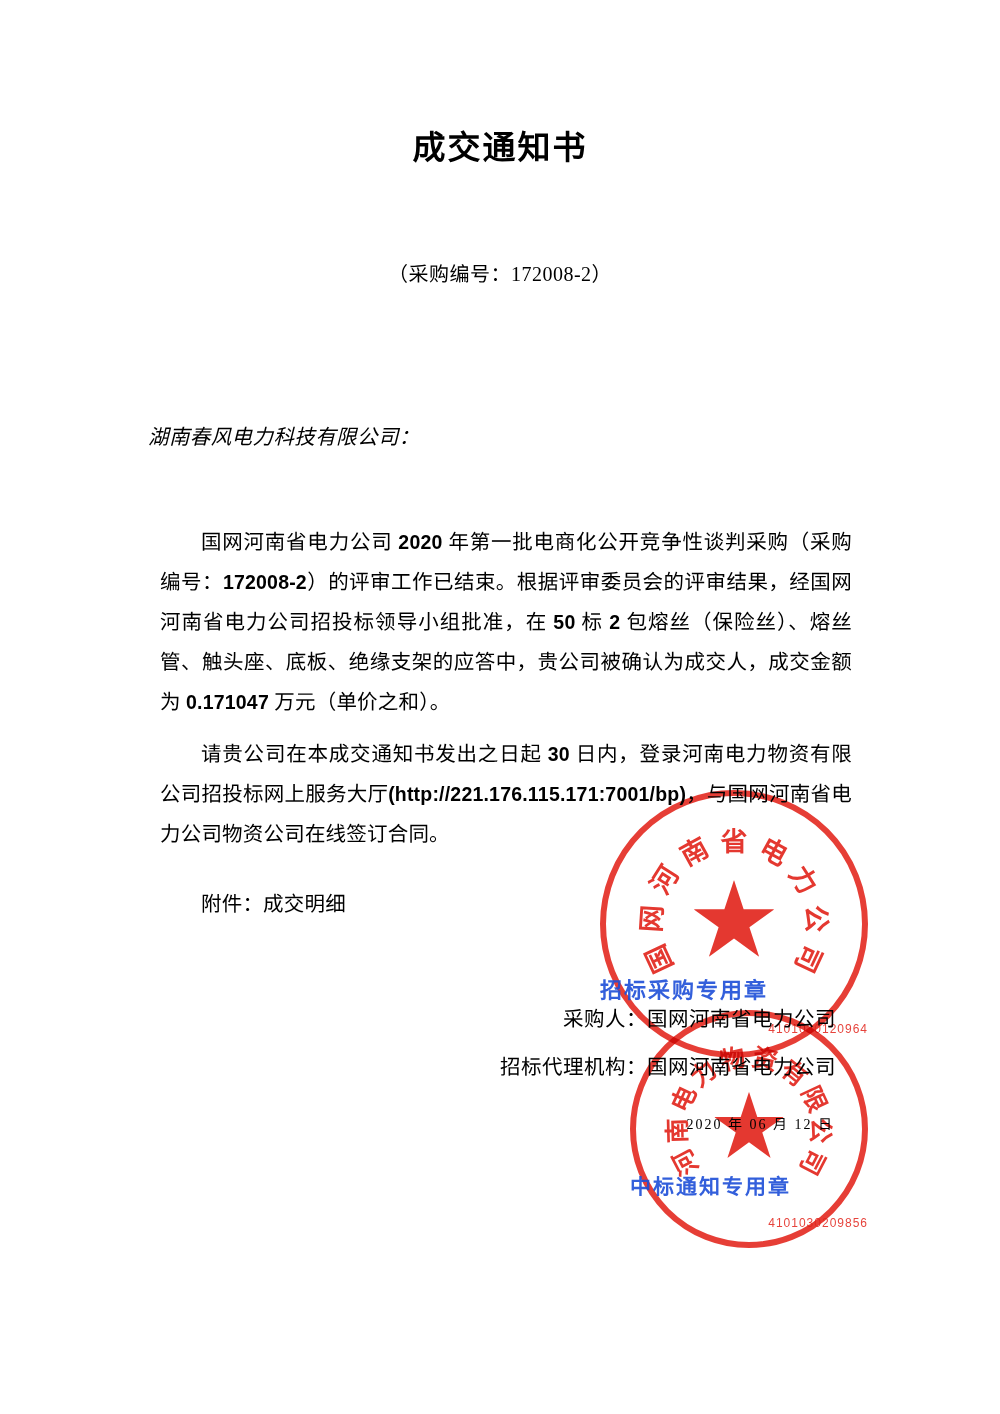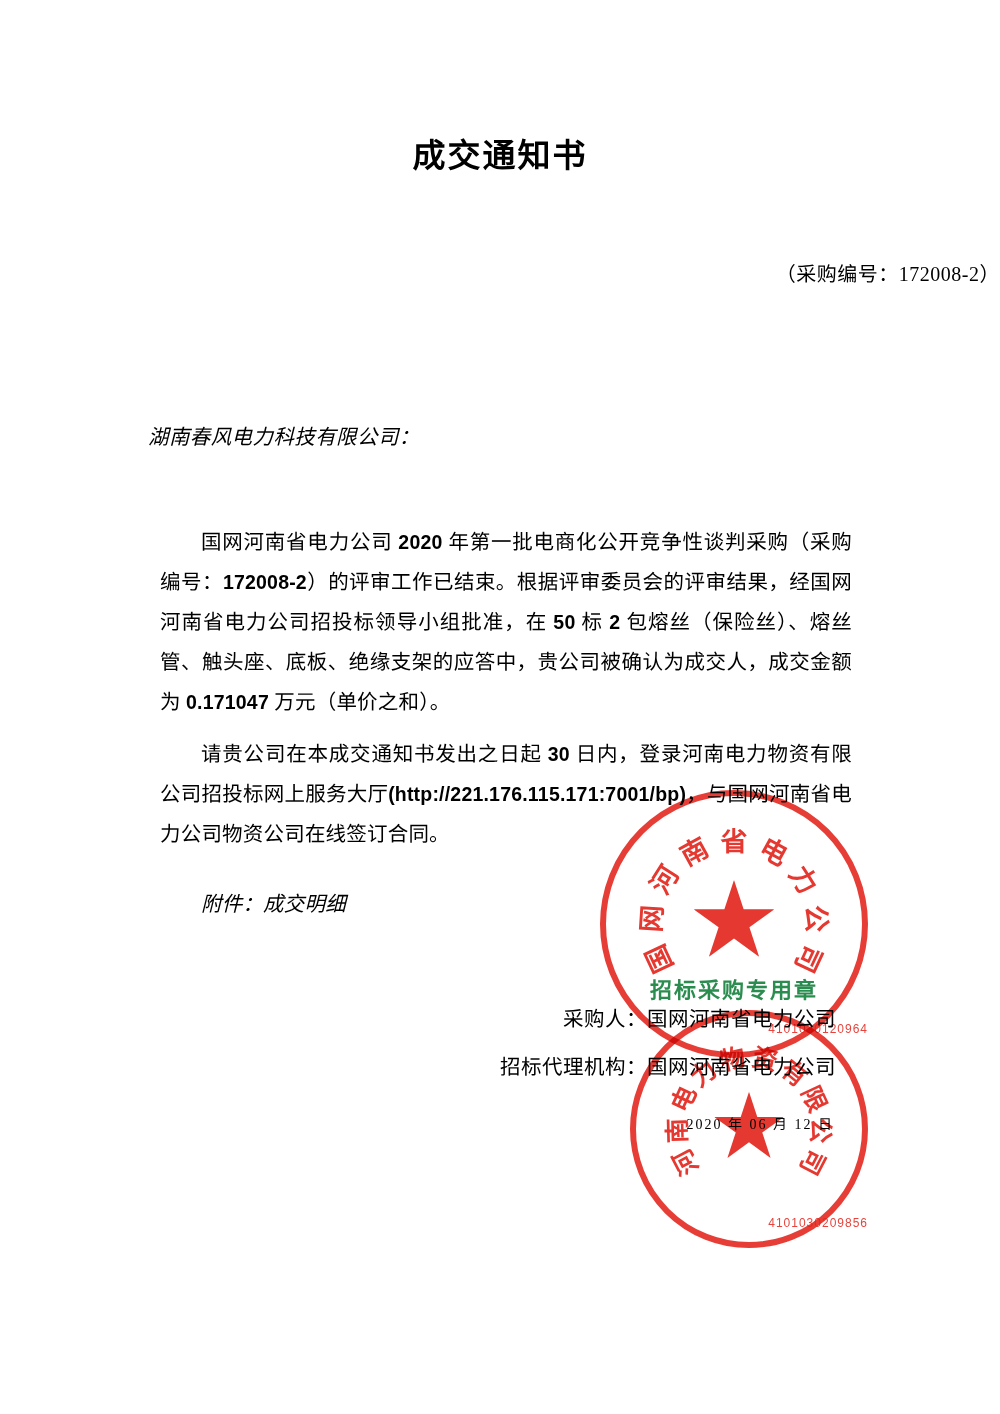--- a/index.html
+++ b/index.html
@@ -18,36 +18,36 @@
 
   .page {
     position: relative;
     width: 1000px;
     height: 1414px;
     box-sizing: border-box;
   }
 
   .doc-title {
     position: absolute;
-    top: 129px;
+    top: 121px;
     left: 0;
     width: 1000px;
     text-align: center;
     font-size: 33px;
     font-weight: bold;
     letter-spacing: 2px;
     font-family: "Liberation Sans", "DejaVu Sans", sans-serif;
   }
 
   .doc-number {
     position: absolute;
     top: 258px;
     left: 0;
     width: 1000px;
-    text-align: right;
+    text-align: center;
     font-size: 20px;
     letter-spacing: 0.5px;
   }
 
   .recipient {
     position: absolute;
     top: 420px;
     left: 148px;
     font-size: 20.5px;
     letter-spacing: 0.4px;
@@ -65,21 +65,20 @@
     font-size: 20.5px;
     line-height: 40px;
     text-indent: 2em;
     text-align: justify;
     margin: 0 0 12px 12px;
     letter-spacing: 0.2px;
   }
 
   .para.attach {
     margin-top: 30px;
-    font-style: italic;
   }
 
   .b {
     font-family: "Liberation Sans", "DejaVu Sans", sans-serif;
     font-weight: bold;
     font-size: 19.5px;
   }
 
   .signature-block {
     position: absolute;
@@ -143,22 +142,22 @@
     opacity: .9;
     line-height: 1;
   }
   .seal-1 .seal-star { font-size: 86px; }
   .seal-2 .seal-star { font-size: 74px; }
 
   .seal-bottom {
     position: absolute;
     left: 0;
     width: 100%;
-    text-align: center;
-    color: #15803d;
+    text-align: left;
+    color: #1d4ed8;
     font-family: "Liberation Sans", "DejaVu Sans", sans-serif;
     font-weight: bold;
     opacity: .9;
     letter-spacing: 2px;
     margin-top: 29px;
   }
   .seal-1 .seal-bottom { bottom: 54px; font-size: 22px; }
   .seal-2 .seal-bottom { bottom: 48px; font-size: 21px; }
 
   .seal-code {
@@ -246,16 +245,17 @@
         <span style="transform: rotate(-65.2778deg) translate(-0.5em, -92px);">电</span>
         <span style="transform: rotate(-39.1667deg) translate(-0.5em, -92px);">力</span>
         <span style="transform: rotate(-13.0556deg) translate(-0.5em, -92px);">物</span>
         <span style="transform: rotate(13.0556deg) translate(-0.5em, -92px);">资</span>
         <span style="transform: rotate(39.1667deg) translate(-0.5em, -92px);">有</span>
         <span style="transform: rotate(65.2778deg) translate(-0.5em, -92px);">限</span>
         <span style="transform: rotate(91.3889deg) translate(-0.5em, -92px);">公</span>
         <span style="transform: rotate(117.5deg) translate(-0.5em, -92px);">司</span>
       </div>
     <div class="seal-star">★</div>
+    <div class="seal-bottom">中标通知专用章</div>
     <div class="seal-code">4101030209856</div>
   </div>
 
 </div>
 
 </body></html>

